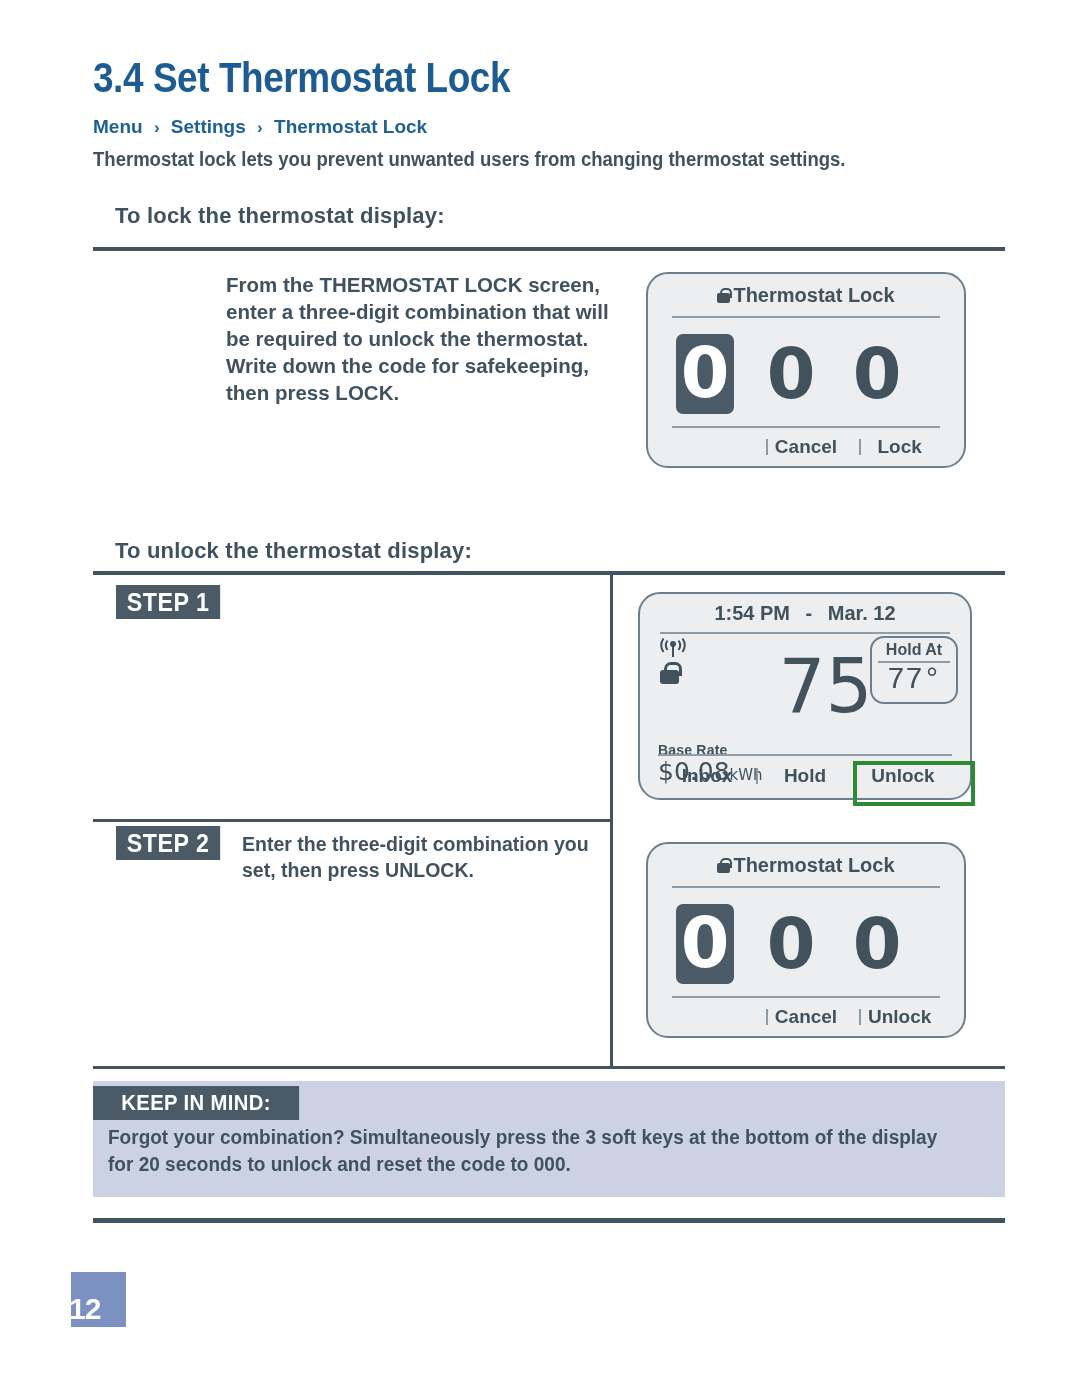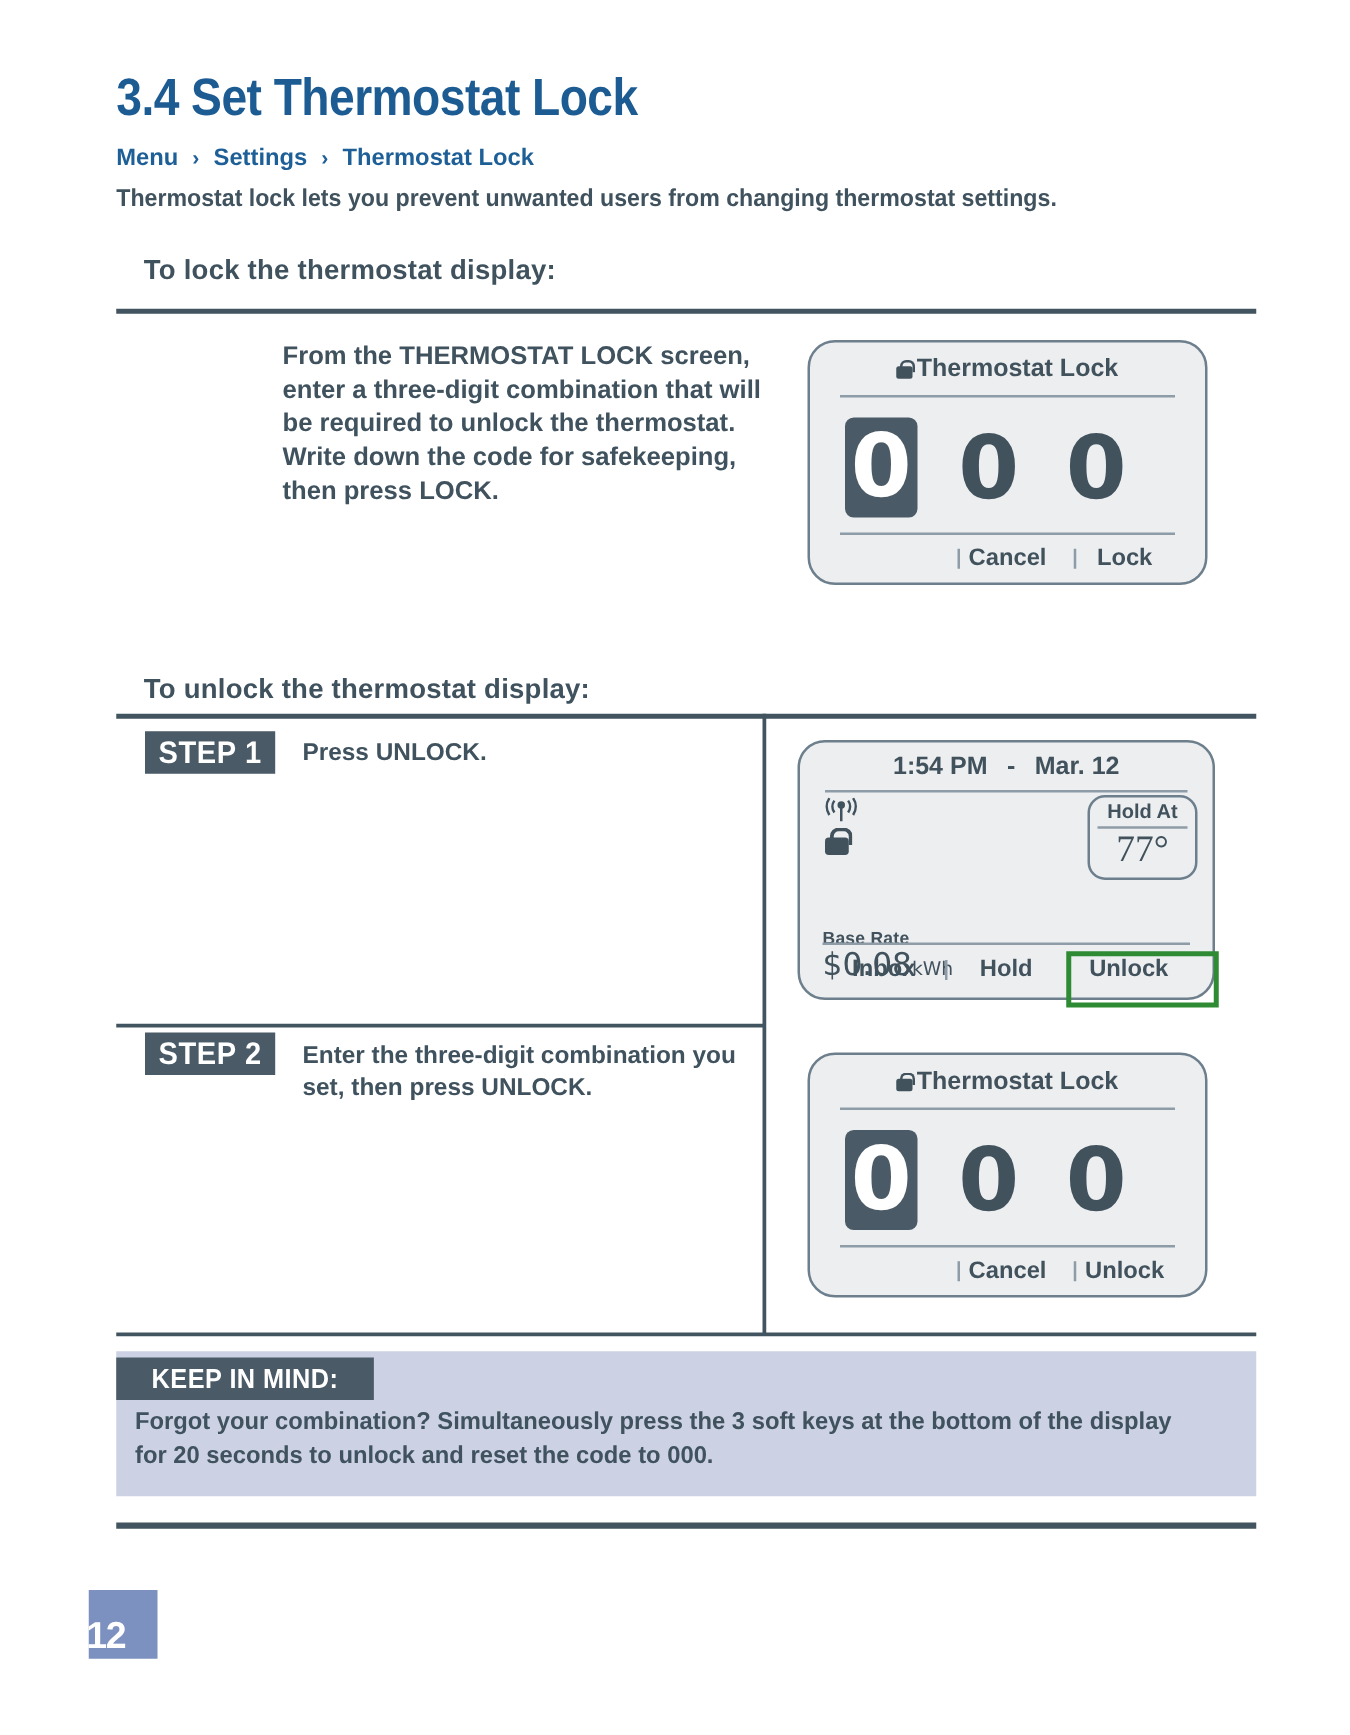--- a/index.html
+++ b/index.html
@@ -200,21 +200,21 @@
 
   .hold-box{
     position:absolute;right:12px;top:42px;width:88px;height:68px;
     border:2.2px solid var(--screen-border);border-radius:14px;
     display:flex;flex-direction:column;align-items:center;
     background:var(--screen-bg);
   }
   .hold-box .lbl{font-size:16px;font-weight:bold;color:var(--ink-dark);margin-top:3px;}
   .hold-box .hdiv{width:72px;height:2px;background:#8d9ca7;margin-top:2px;}
   .hold-box .val{font-size:30px;color:var(--ink-dark);line-height:32px;margin-top:1px;
-                 font-family:Liberation Serif, serif;}
+                 font-family:Liberation Mono, monospace;}
 
   .rate{
     position:absolute;left:18px;top:112px;
   }
   .rate .lbl{font-size:14px;font-weight:bold;color:var(--ink-dark);letter-spacing:0.2px;margin-top:36px;}
   .rate .val{font-size:25px;color:var(--ink-dark);font-family:"DejaVu Sans", sans-serif;line-height:27px;}
   .rate .unit{font-size:15px;color:var(--ink-dark);font-family:"DejaVu Sans", sans-serif;}
 
   .home-softkeys{
     position:absolute;left:18px;right:18px;top:163px;height:38px;
@@ -297,21 +297,20 @@
     </div>
   </div>
 
   <div class="subhead" id="subhead-unlock">To unlock the thermostat display:</div>
   <div class="hrule" id="rule-mid"></div>
   <div class="vrule" id="vrule-steps"></div>
   <div class="hrule" id="rule-step"></div>
   <div class="hrule" id="rule-bottom-steps"></div>
 
   <div class="step-badge" id="step1-badge">STEP 1</div>
-  <div class="step-text" id="step1-text">Press UNLOCK.</div>
 
   <div class="device" id="device-home">
     <div class="home-time">
       <span>1:54 PM</span>
       <span style="margin:0 10px;">-</span>
       <span>Mar. 12</span>
     </div>
     <div id="home-div-top"></div>
 
     <div class="wifi-icon">
@@ -320,20 +319,21 @@
         <circle cx="15" cy="6" r="3" fill="#3f525e"></circle>
         <path d="M9.5 2.5 A8 8 0 0 0 9.5 12" stroke="#3f525e" stroke-width="2" fill="none"></path>
         <path d="M20.5 2.5 A8 8 0 0 1 20.5 12" stroke="#3f525e" stroke-width="2" fill="none"></path>
         <path d="M5.5 0.5 A12 12 0 0 0 5.5 14" stroke="#3f525e" stroke-width="2" fill="none"></path>
         <path d="M24.5 0.5 A12 12 0 0 1 24.5 14" stroke="#3f525e" stroke-width="2" fill="none"></path>
       </svg>
     </div>
     <div class="padlock-icon"></div>
 
     <div class="big-temp">
+      <span class="num">75</span>
       <span class="unit">
         <span class="deg">°</span>
         <span class="f">F</span>
       </span>
     </div>
 
     <div class="hold-box">
       <span class="lbl">Hold At</span>
       <span class="hdiv"></span>
       <span class="val">77°</span>

